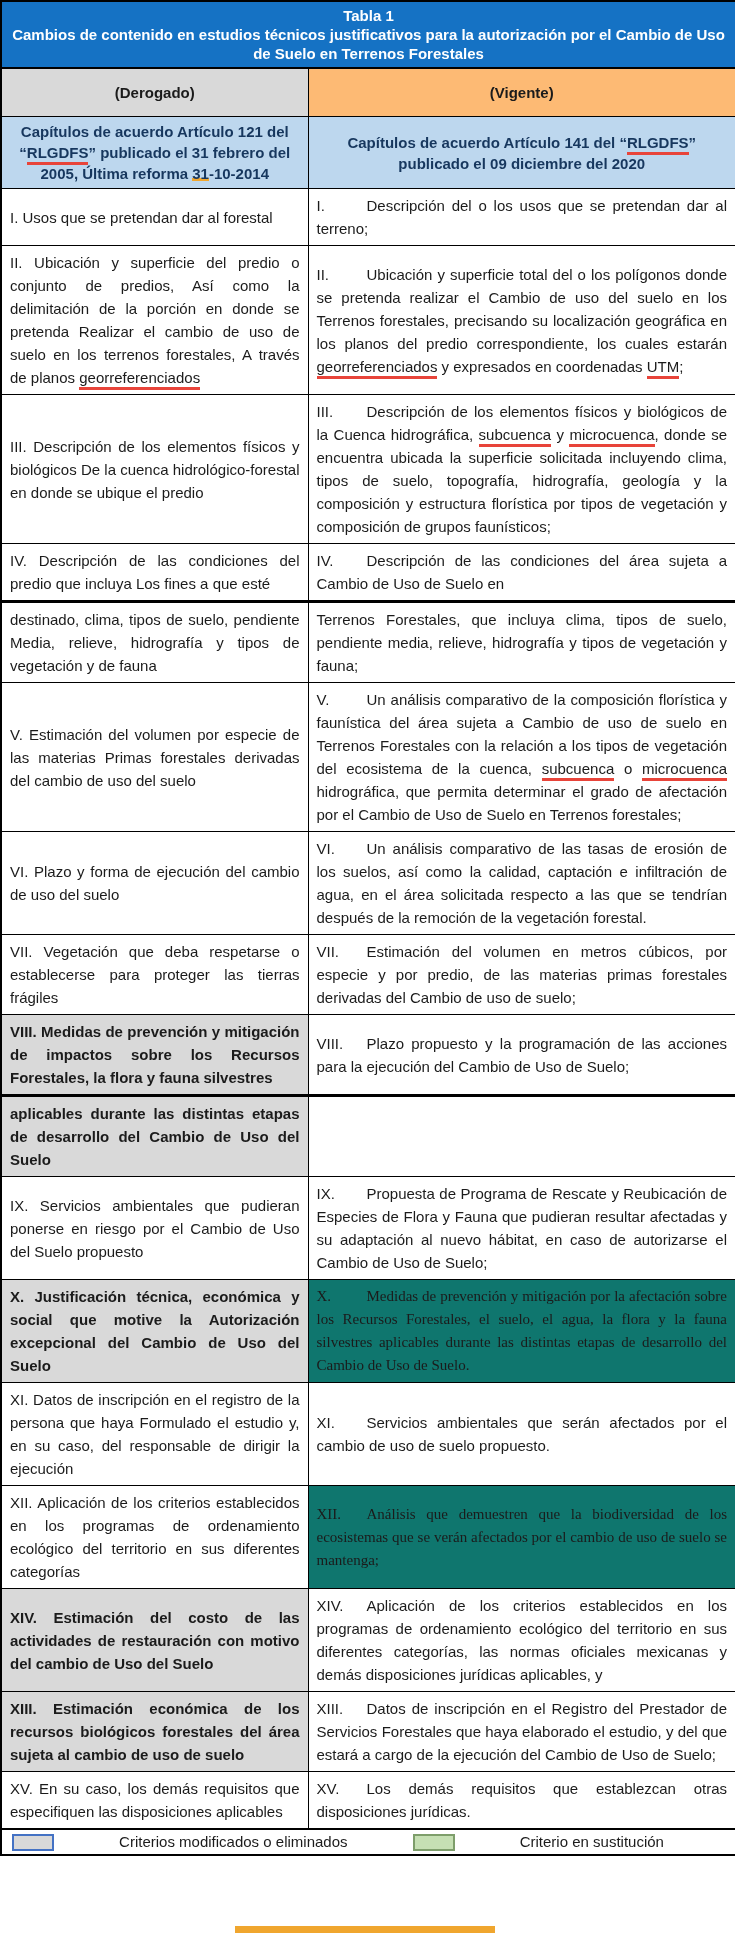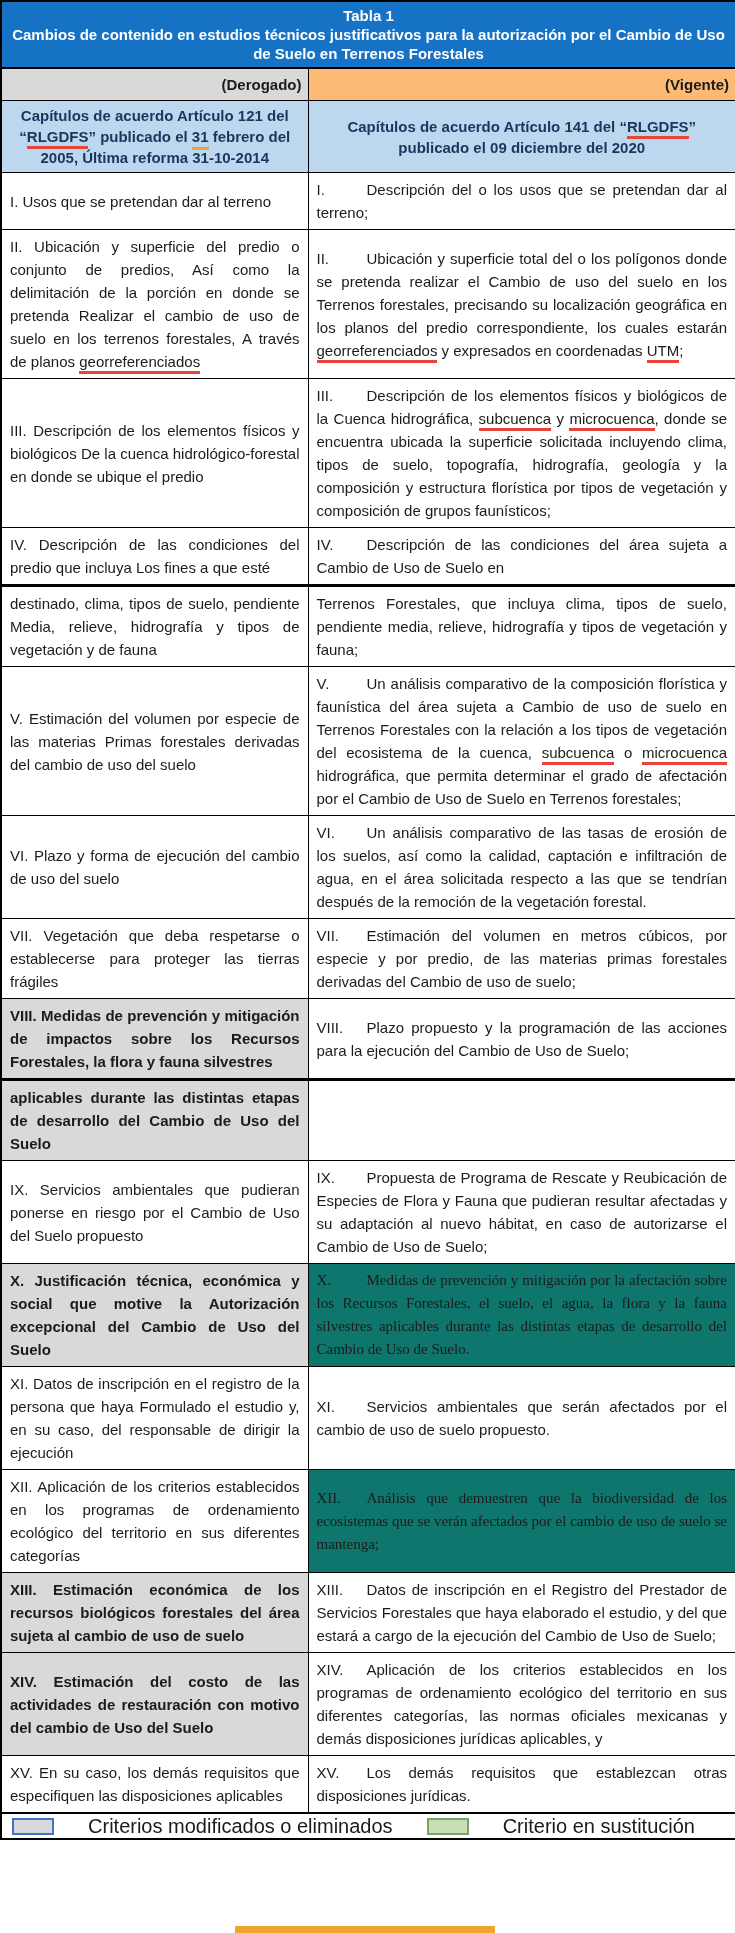--- a/index.html
+++ b/index.html
@@ -3,38 +3,38 @@
 <meta charset="utf-8">
 <style>
   html,body{margin:0;padding:0;background:#fff;}
   .page{width:735px;min-height:1933px;position:relative;background:#fff;
         font-family:"Liberation Sans",sans-serif;color:#1b1b1b;}
   table.cmp{border-collapse:collapse;width:735px;table-layout:fixed;border:2px solid #000;}
   td{border:1px solid #000;padding:5px 8px;font-size:15px;line-height:23px;
      vertical-align:middle;word-wrap:break-word;}
   td.title-cell{background:#1572C4;color:#fff;font-weight:bold;text-align:center;
      padding:4px 6px;line-height:19px;border-bottom:2px solid #000;}
-  td.col-h{font-weight:bold;text-align:right;padding:4px 6px;}
+  td.col-h{font-weight:bold;text-align:center;padding:12px 6px;}
   .grey-hd{background:#D9D9D9;}
   .green-hd{background:#fdba74;}
   td.subhead{background:#BDD7EE;color:#17375E;font-weight:bold;text-align:center;
      line-height:21px;padding:4px 10px;}
   td.cl,td.cr{text-align:justify;}
   .cell-grey{background:#D9D9D9;font-weight:bold;}
   .cell-green{background:#0f766e;font-family:Liberation Serif, serif;}
   tr.thickb td{border-bottom:3px solid #000;}
   .num{display:inline-block;min-width:50px;}
   .red-u{border-bottom:3px solid #E8443A;padding-bottom:1px;}
-  .orange-u{border-bottom:3px solid #F0A62E;padding-bottom:2px;}
+  .orange-u{border-bottom:3px solid #F0A62E;padding-bottom:17px;}
   td.legend-cell{padding:3px 6px;border-top:2px solid #000;}
   .legend{display:flex;align-items:center;}
   .swatch{width:38px;height:13px;flex:0 0 auto;}
   .swatch-grey{background:#D9D9D9;border:2px solid #4472C4;margin-left:4px;}
   .swatch-green{background:#C6E0B4;border:2px solid #7E9E6B;}
-  .legend-label{flex:1 1 auto;text-align:center;font-size:20px;line-height:18px;}
+  .legend-label{flex:1 1 auto;text-align:center;font-size:15px;line-height:18px;}
   .orange-bar{position:absolute;left:235px;bottom:0;width:260px;height:7px;
      background:#F0A62E;z-index:5;}
 </style>
 </head>
 <body>
 
 <div class="page">
   <table class="cmp">
     <colgroup>
         <col style="width:307px">
@@ -51,21 +51,21 @@
         <td class="col-h grey-hd">(Derogado)</td>
         <td class="col-h green-hd">(Vigente)</td>
       </tr>
       <tr>
         <td class="subhead"><span>Capítulos de acuerdo Artículo 121 del “</span><span class="red-u">RLGDFS</span><span>” publicado el </span><span class="orange-u">31</span><span> febrero del 2005, Última reforma 31-10-2014</span></td>
         <td class="subhead"><span>Capítulos de acuerdo Artículo 141 del “</span><span class="red-u">RLGDFS</span><span>” publicado el 09 diciembre del 2020</span></td>
       </tr>
     </tbody>
     <tbody id="rows">
         <tr>
-          <td class="cl"><span>I. Usos que se pretendan dar al terreno</span></td>
+          <td class="cl"><span>I. Usos que se pretendan dar al forestal</span></td>
           <td class="cr"><span class="num">I.</span><span>Descripción del o los usos que se pretendan dar al terreno;</span></td>
         </tr>
         <tr>
           <td class="cl"><span>II. Ubicación y superficie del predio o conjunto de predios, Así como la delimitación de la porción en donde se pretenda Realizar el cambio de uso de suelo en los terrenos forestales, A través de planos </span><span class="red-u">georreferenciados</span></td>
           <td class="cr"><span class="num">II.</span><span>Ubicación y superficie total del o los polígonos donde se pretenda realizar el Cambio de uso del suelo en los Terrenos forestales, precisando su localización geográfica en los planos del predio correspondiente, los cuales estarán </span><span class="red-u">georreferenciados</span><span> y expresados en coordenadas </span><span class="red-u">UTM</span><span>;</span></td>
         </tr>
         <tr>
           <td class="cl"><span>III. Descripción de los elementos físicos y biológicos De la cuenca hidrológico-forestal en donde se ubique el predio</span></td>
           <td class="cr"><span class="num">III.</span><span>Descripción de los elementos físicos y biológicos de la Cuenca hidrográfica, </span><span class="red-u">subcuenca</span><span> y </span><span class="red-u">microcuenca</span><span>, donde se encuentra ubicada la superficie solicitada incluyendo clima, tipos de suelo, topografía, hidrografía, geología y la composición y estructura florística por tipos de vegetación y composición de grupos faunísticos;</span></td>
         </tr>
@@ -107,26 +107,26 @@
         </tr>
         <tr>
           <td class="cl"><span>XI. Datos de inscripción en el registro de la persona que haya Formulado el estudio y, en su caso, del responsable de dirigir la ejecución</span></td>
           <td class="cr"><span class="num">XI.</span><span>Servicios ambientales que serán afectados por el cambio de uso de suelo propuesto.</span></td>
         </tr>
         <tr>
           <td class="cl"><span>XII. Aplicación de los criterios establecidos en los programas de ordenamiento ecológico del territorio en sus diferentes categorías</span></td>
           <td class="cr cell-green"><span class="num">XII.</span><span>Análisis que demuestren que la biodiversidad de los ecosistemas que se verán afectados por el cambio de uso de suelo se mantenga;</span></td>
         </tr>
         <tr>
+          <td class="cl cell-grey"><span>XIV. Estimación del costo de las actividades de restauración con motivo del cambio de Uso del Suelo</span></td>
+          <td class="cr"><span class="num">XIV.</span><span>Aplicación de los criterios establecidos en los programas de ordenamiento ecológico del territorio en sus diferentes categorías, las normas oficiales mexicanas y demás disposiciones jurídicas aplicables, y</span></td>
+        </tr>
+        <tr>
           <td class="cl cell-grey"><span>XIII. Estimación económica de los recursos biológicos forestales del área sujeta al cambio de uso de suelo</span></td>
           <td class="cr"><span class="num">XIII.</span><span>Datos de inscripción en el Registro del Prestador de Servicios Forestales que haya elaborado el estudio, y del que estará a cargo de la ejecución del Cambio de Uso de Suelo;</span></td>
-        </tr>
-        <tr>
-          <td class="cl cell-grey"><span>XIV. Estimación del costo de las actividades de restauración con motivo del cambio de Uso del Suelo</span></td>
-          <td class="cr"><span class="num">XIV.</span><span>Aplicación de los criterios establecidos en los programas de ordenamiento ecológico del territorio en sus diferentes categorías, las normas oficiales mexicanas y demás disposiciones jurídicas aplicables, y</span></td>
         </tr>
         <tr>
           <td class="cl"><span>XV. En su caso, los demás requisitos que especifiquen las disposiciones aplicables</span></td>
           <td class="cr"><span class="num">XV.</span><span>Los demás requisitos que establezcan otras disposiciones jurídicas.</span></td>
         </tr>
       </tbody>
     <tbody>
       <tr>
         <td colspan="2" class="legend-cell">
           <div class="legend">

